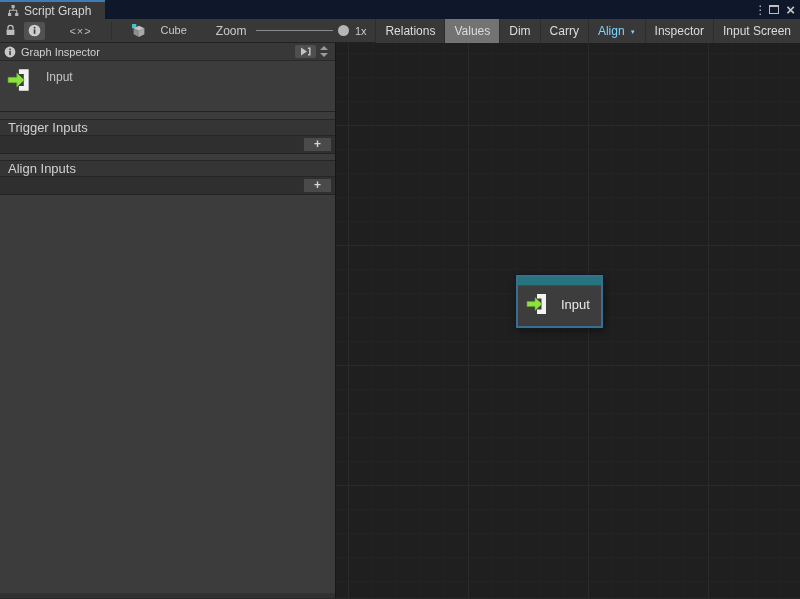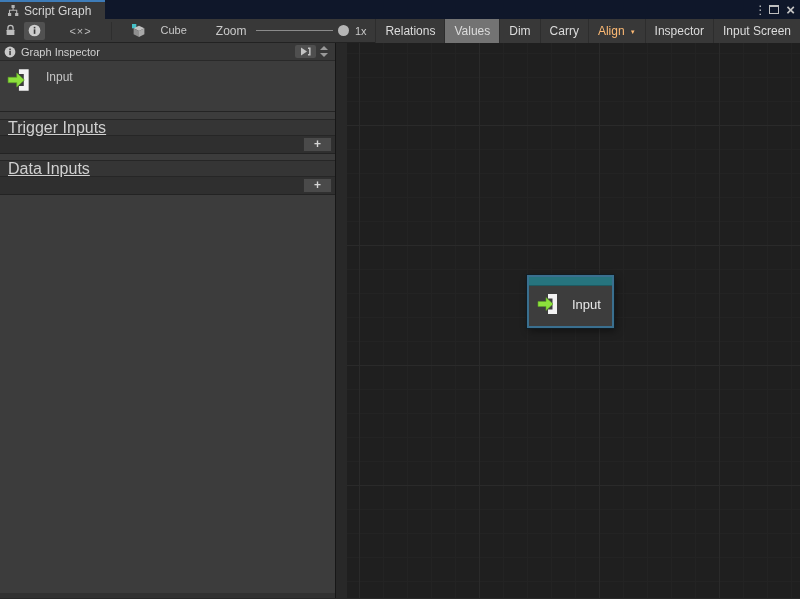--- a/index.html
+++ b/index.html
@@ -43,25 +43,25 @@
   .zoom-track { position:absolute; left:0; right:0; top:8px; height:1px; background:#8b8b8b; }
   .zoom-handle { position:absolute; left:82px; top:3px; width:11px; height:11px; border-radius:50%; background:#b6b6b6; }
   .zoom-value { font-size:11px; color:#c9c9c9; margin-left:22px; }
 
   .view-btns { margin-left:auto; display:flex; align-items:stretch; height:24px; }
   .vbtn {
     display:flex; align-items:center; padding:0 9px; font-size:12px; color:#dcdcdc;
     border-left:1px solid #2d2d2d; white-space:nowrap; background:#383838;
   }
   .vbtn.active { background:#737373; }
-  .vbtn.disabled { color:#fdba74;justify-content:space-between; }
+  .vbtn.disabled { color:#7dd3fc;justify-content:space-between; }
   .dd-arrow { font-size:6px; margin-left:5px; transform:translateY(1px); }
 
   
-  .main { display:flex; height:555px;gap:11px; }
+  .main { display:flex; height:555px; }
 
   .left-panel {
     width:336px; background:#3c3c3c; border-right:1px solid #171717;
     display:flex; flex-direction:column;
   }
   .insp-header {
     height:18px; background:#383838; border-bottom:1px solid #292929;
     display:flex; align-items:center; padding:0 4px;
   }
   .insp-title { font-size:11px; color:#d0d0d0; margin-left:5px; flex:1; }
@@ -78,21 +78,21 @@
     display:flex; align-items:flex-start; padding:6px 7px;
   }
   .unit-label { font-size:12px; color:#c6c6c6; margin:3px 0 0 13px; }
 
   .panel-spacer { height:7px; }
 
   .section-header {
     height:17px; background:#353535; border-top:1px solid #262626; border-bottom:1px solid #262626;
     display:flex; align-items:center; padding-left:8px;
   }
-  .section-title { font-size:16px; color:#d0d0d0;text-decoration:underline; }
+  .section-title { font-size:13px; color:#d0d0d0; }
   .list-row {
     height:18px; background:#2f2f2f; border-bottom:1px solid #232323;
     position:relative; margin-bottom:6px;
   }
   .add-btn {
     position:absolute; right:3px; top:1px; width:29px; height:15px;
     background:#4a4a4a; border:1px solid #303030; border-radius:1px;
     color:#d6d6d6; font-size:12px; font-weight:bold; line-height:13px; text-align:center;
   }
   .panel-fill { flex:1; }
@@ -233,21 +233,21 @@
     <div class="panel-spacer"></div>
 
     <div class="section-header">
       <span class="section-title">Trigger Inputs</span>
     </div>
     <div class="list-row">
       <div class="add-btn">+</div>
     </div>
 
     <div class="section-header">
-      <span class="section-title">Data Inputs</span>
+      <span class="section-title">Align Inputs</span>
     </div>
     <div class="list-row">
       <div class="add-btn">+</div>
     </div>
 
     <div class="panel-fill"></div>
     <div class="panel-bottom"></div>
   </div>
 
   <div class="canvas">

